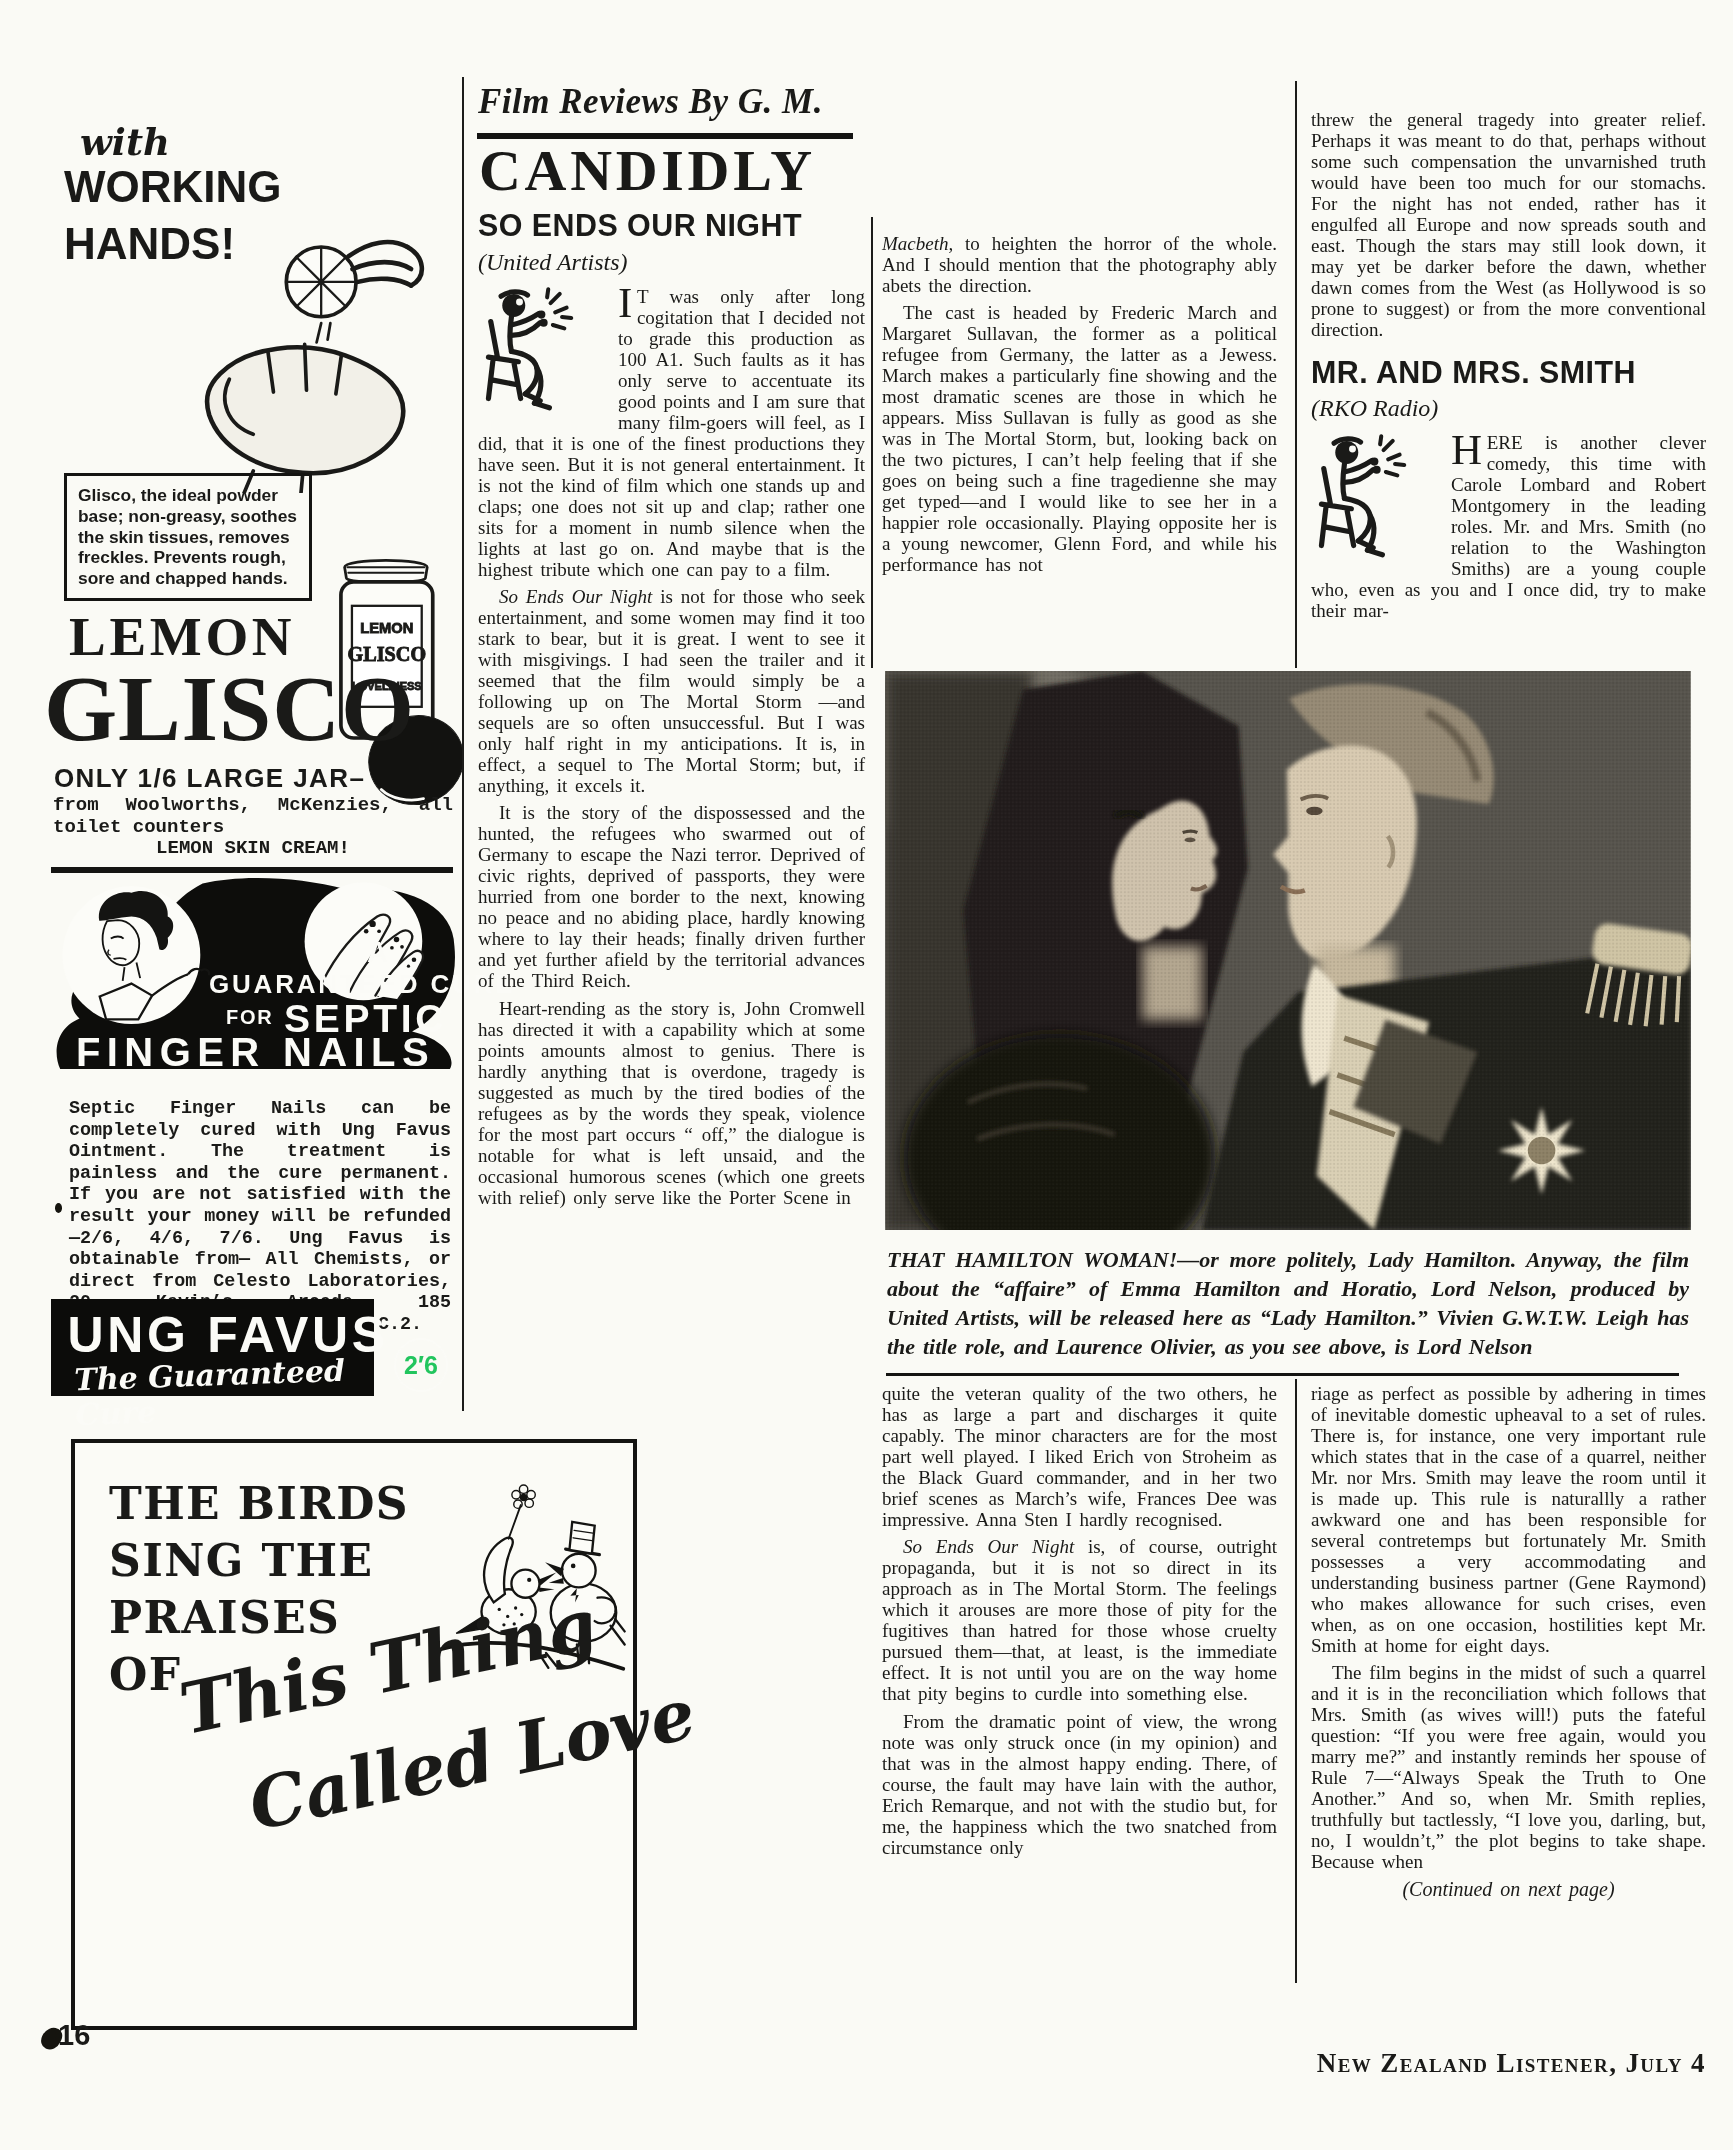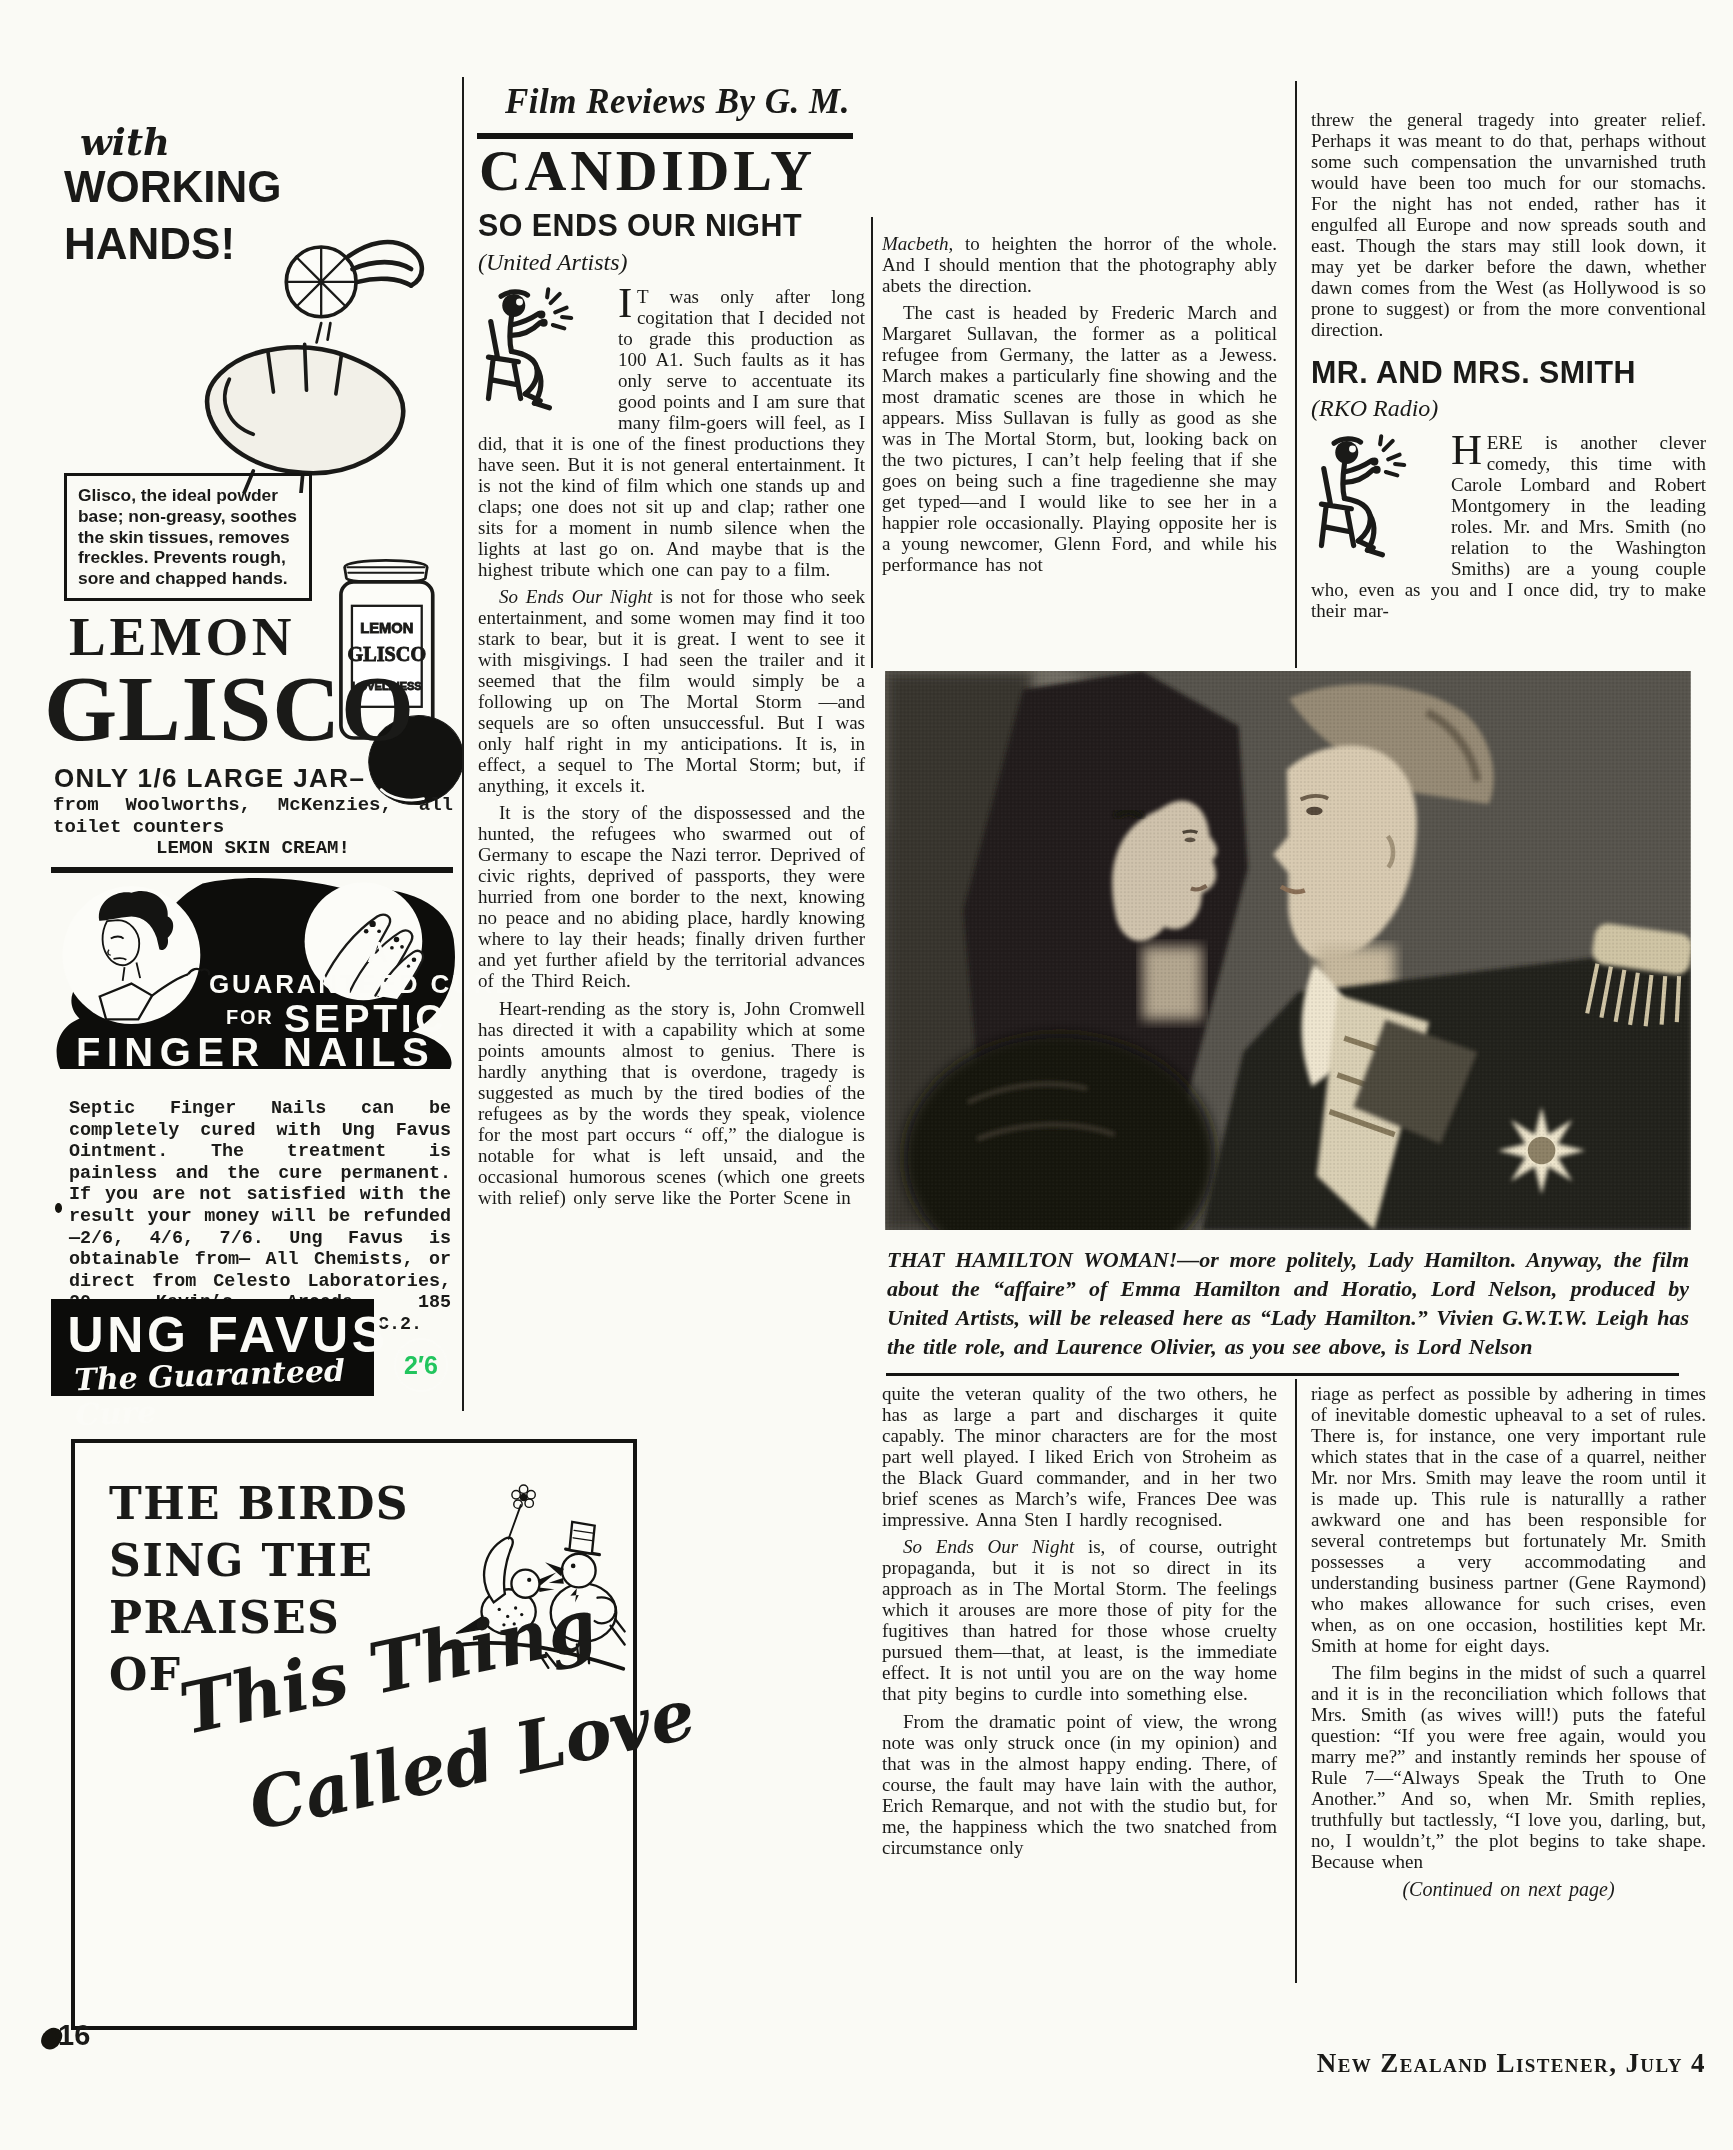--- a/index.html
+++ b/index.html
@@ -202,21 +202,21 @@
     <div class="abs script-big" style="left:115px;top:225px;">This Thing</div>
     <div class="abs script-big" style="left:184px;top:321px;">Called Love</div>
   </section>
 
   <div class="vrule" style="left:462px;top:77px;height:1334px;"></div>
   <div class="vrule" style="left:871px;top:217px;height:451px;"></div>
   <div class="vrule" style="left:1295px;top:81px;height:587px;"></div>
   <div class="vrule" style="left:1295px;top:1379px;height:604px;"></div>
 
   <header>
-    <div class="abs kicker" style="left:478px;top:82px;margin-left:27px;">Film Reviews By G. M.</div>
+    <div class="abs kicker" style="left:478px;top:82px;">Film Reviews By G. M.</div>
     <div class="hbar" style="left:477px;top:133px;width:376px;height:5.5px;"></div>
     <div class="abs bigtitle" style="left:479px;top:137px;width:783px;">
       <span>CANDIDLY</span>
     </div>
   </header>
 
   <section class="abs" style="left:478px;top:207px;width:387px;">
     <div class="revhead">SO ENDS OUR NIGHT</div>
     <div class="studio">(United Artists)</div>
     <div class="bodytext">

